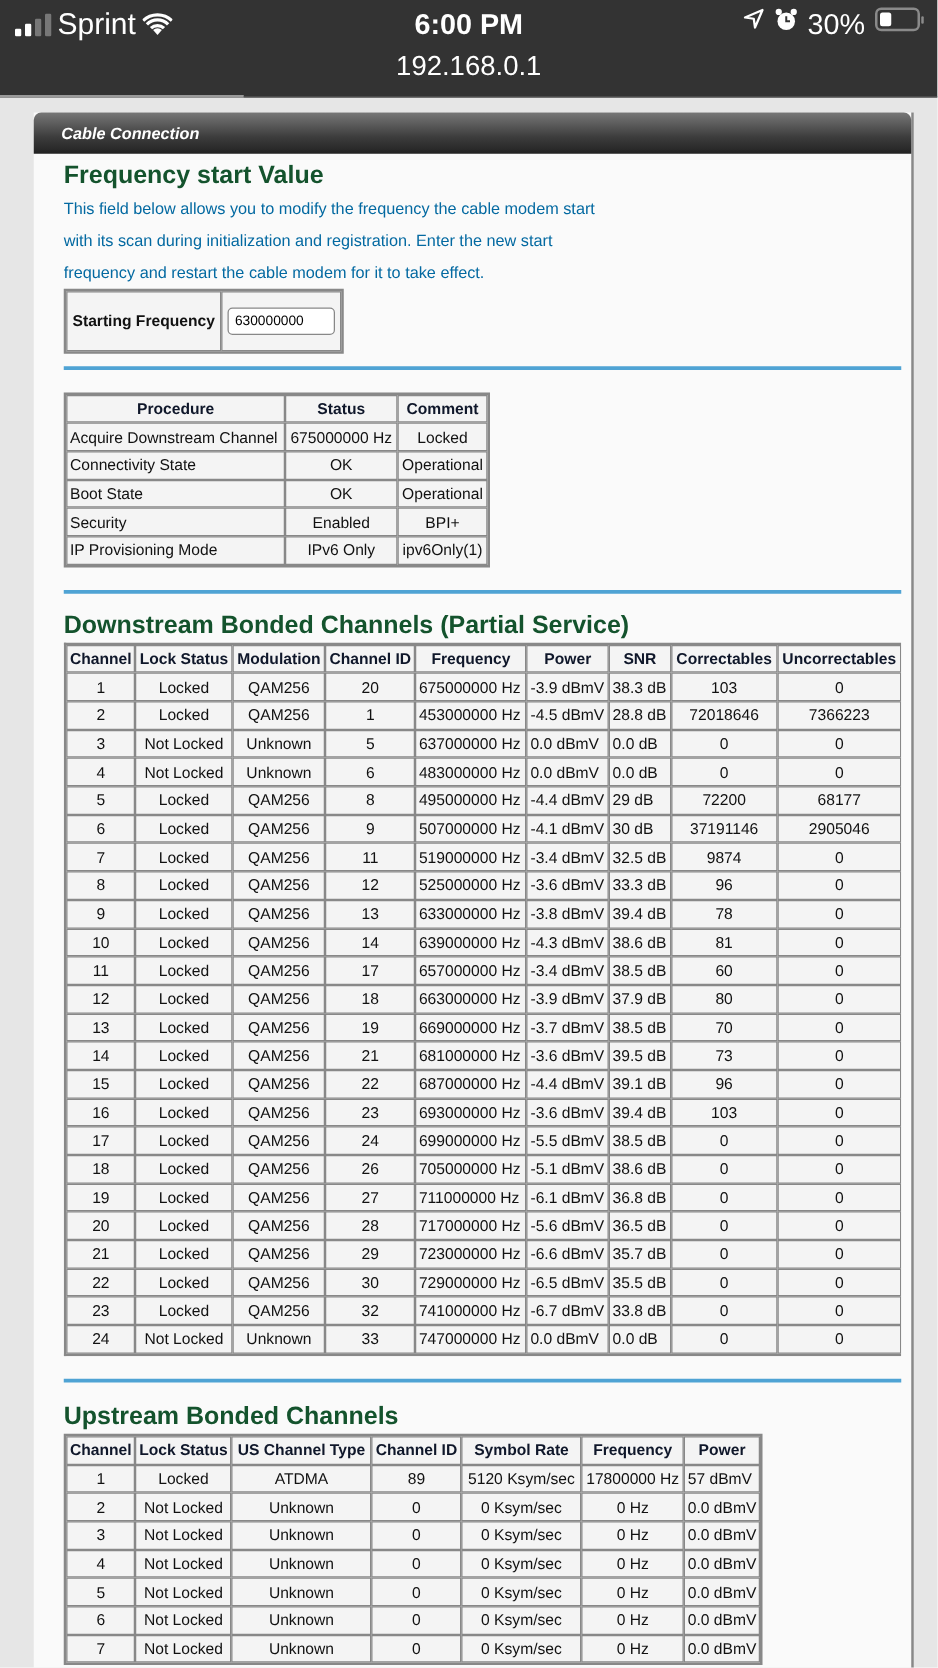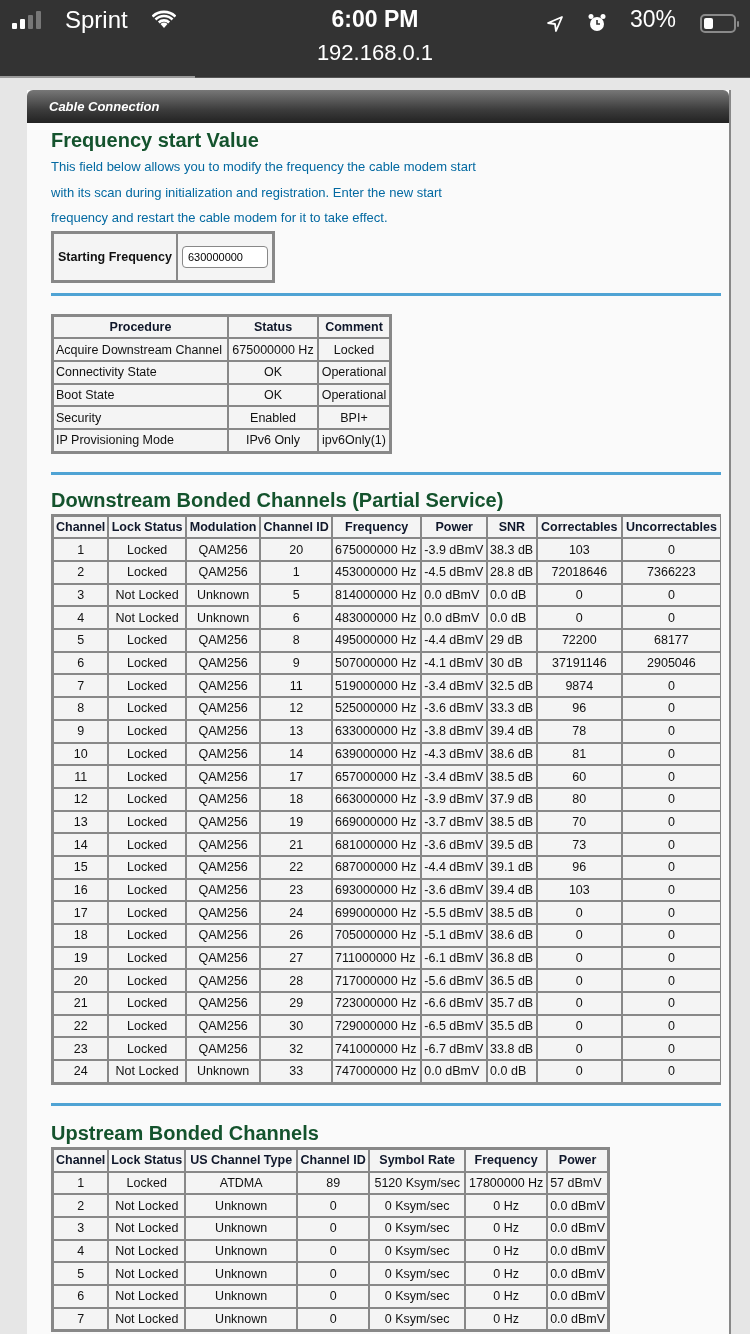--- a/index.html
+++ b/index.html
@@ -2,27 +2,27 @@
 <html><head>
 <meta charset="utf-8">
 <style>
   * { box-sizing: border-box; margin: 0; padding: 0; }
   html, body { width: 750px; height: 1334px; overflow: hidden; }
   body { background: #e6e6e6; font-family: "Liberation Sans", sans-serif; color: #111; position: relative; }
 
   .topbar { position: absolute; left: 0; top: 0; width: 750px; height: 78px; background: #333333; color: #fff; }
   .topbar .progress { position: absolute; left: 0; bottom: 0; width: 195px; height: 2px; background: #9a9a9a; }
   .topbar .url-line { position: absolute; left: 195px; bottom: 0; right: 0; height: 1px; background: #555; }
-  .sb-left { position: absolute; left: 12px; top: 6px; display: flex; align-items: center; gap: 24px; font-size: 24px; }
+  .sb-left { position: absolute; left: 12px; top: 6px; display: flex; align-items: center; gap: 5px; font-size: 24px; }
   .signal { display: flex; align-items: flex-end; gap: 3px; height: 18px; }
   .signal span { width: 5px; background: #fff; border-radius: 1px; }
   .signal span.dim { background: #777; }
   .sb-time { position: absolute; left: 0; right: 0; top: 6px; text-align: center; font-size: 23px; font-weight: bold; }
   .sb-url { position: absolute; left: 0; right: 0; top: 40px; text-align: center; font-size: 22px; }
-  .sb-right { position: absolute; right: 14px; top: 6px; display: flex; align-items: flex-end; gap: 24px; font-size: 23px; }
+  .sb-right { position: absolute; right: 14px; top: 6px; display: flex; align-items: flex-start; gap: 8px; font-size: 23px; }
   .battery { width: 36px; height: 19px; border: 2px solid #8a8a8a; border-radius: 5px; position: relative; padding: 2px; }
   .battery .lvl { width: 9px; height: 100%; background: #fff; border-radius: 2px; }
   .battery::after { content: ""; position: absolute; right: -5px; top: 5px; width: 2px; height: 6px; background: #8a8a8a; border-radius: 1px; }
 
   .panel { position: absolute; left: 27px; top: 90px; width: 704px; height: 1260px; background: #fafafa; border-right: 2px solid #888; }
   .panel-head { height: 33px; background: linear-gradient(#777 0%, #3c3c3c 60%, #222 100%); border-radius: 6px 6px 0 0; color: #fff; font-size: 13px; font-weight: bold; padding: 9px 0 0 22px; font-style: italic; }
   .panel-body { padding: 4px 0 0 24px; }
 
   h2 { font-size: 20px; font-weight: bold; margin: 2px 0 2px; color: #14532d; }
   .desc { font-size: 13px; line-height: 25.5px; color: #0369a1; width: 680px; white-space: nowrap; }
@@ -179,21 +179,21 @@
                 <td class="l">-4.5 dBmV</td>
                 <td class="l">28.8 dB</td>
                 <td>72018646</td>
                 <td>7366223</td>
               </tr>
               <tr>
                 <td>3</td>
                 <td>Not Locked</td>
                 <td>Unknown</td>
                 <td>5</td>
-                <td class="l">814000000 Hz</td>
+                <td class="l">637000000 Hz</td>
                 <td class="l">0.0 dBmV</td>
                 <td class="l">0.0 dB</td>
                 <td>0</td>
                 <td>0</td>
               </tr>
               <tr>
                 <td>4</td>
                 <td>Not Locked</td>
                 <td>Unknown</td>
                 <td>6</td>

